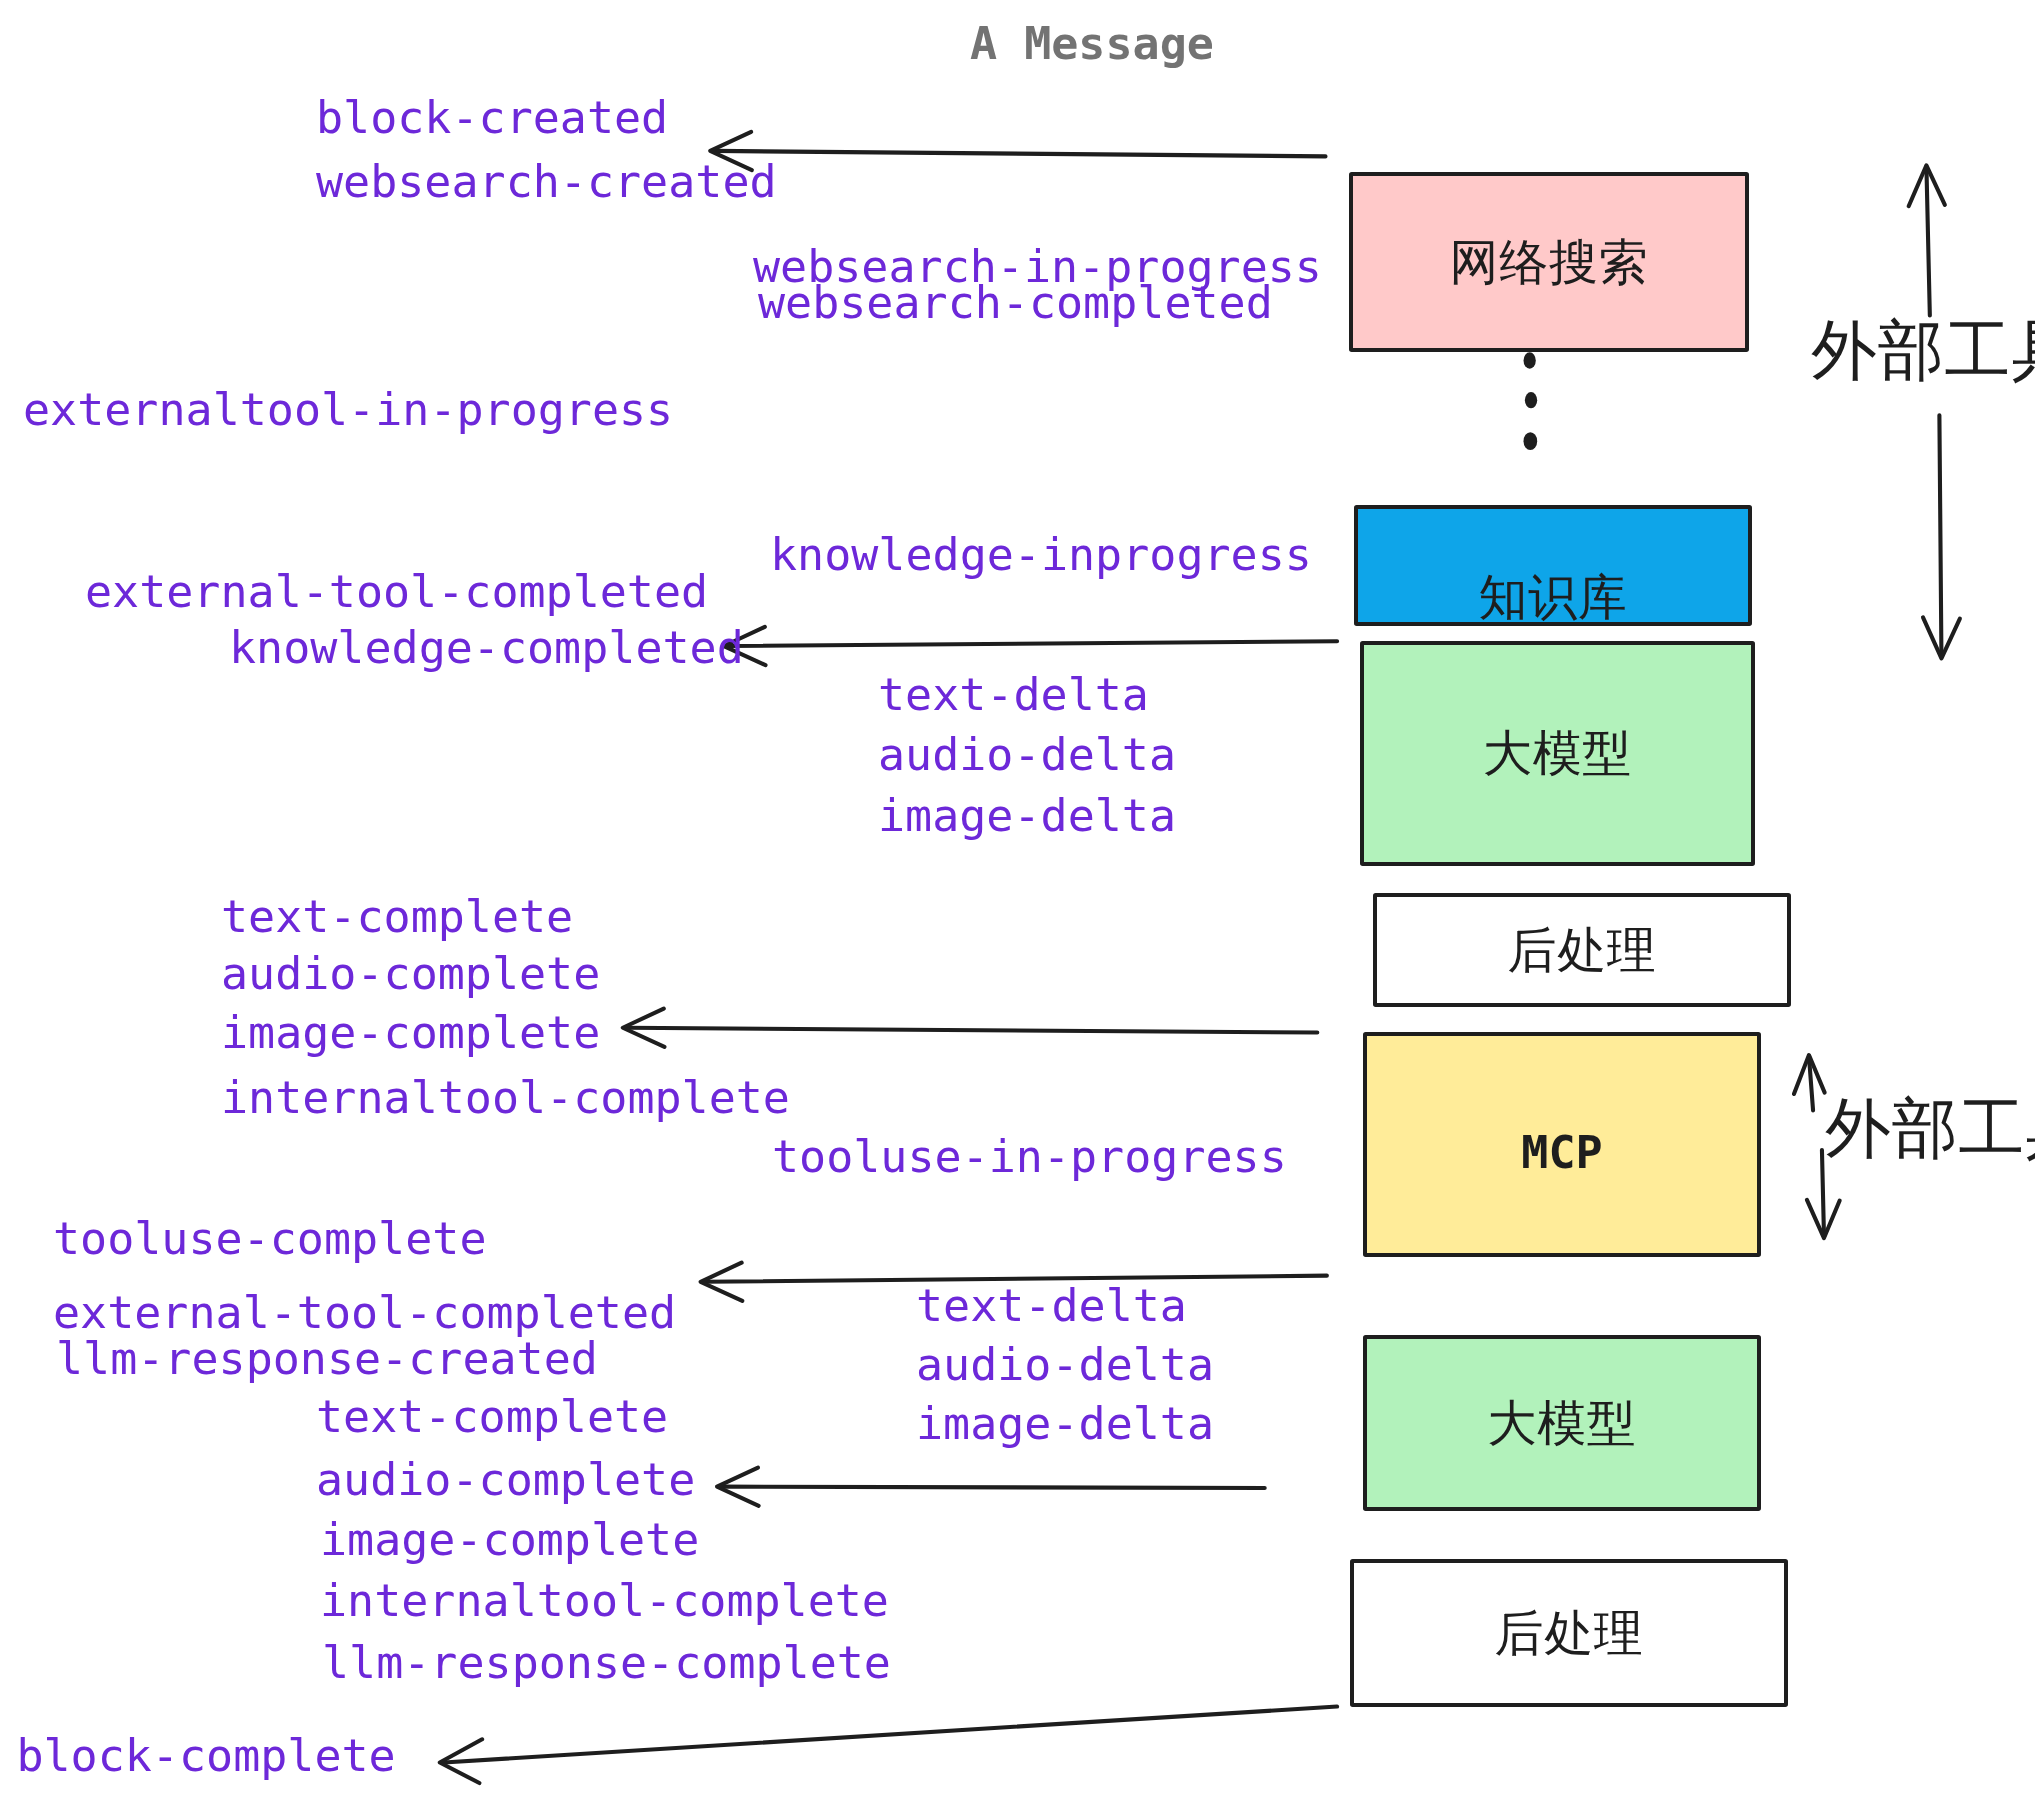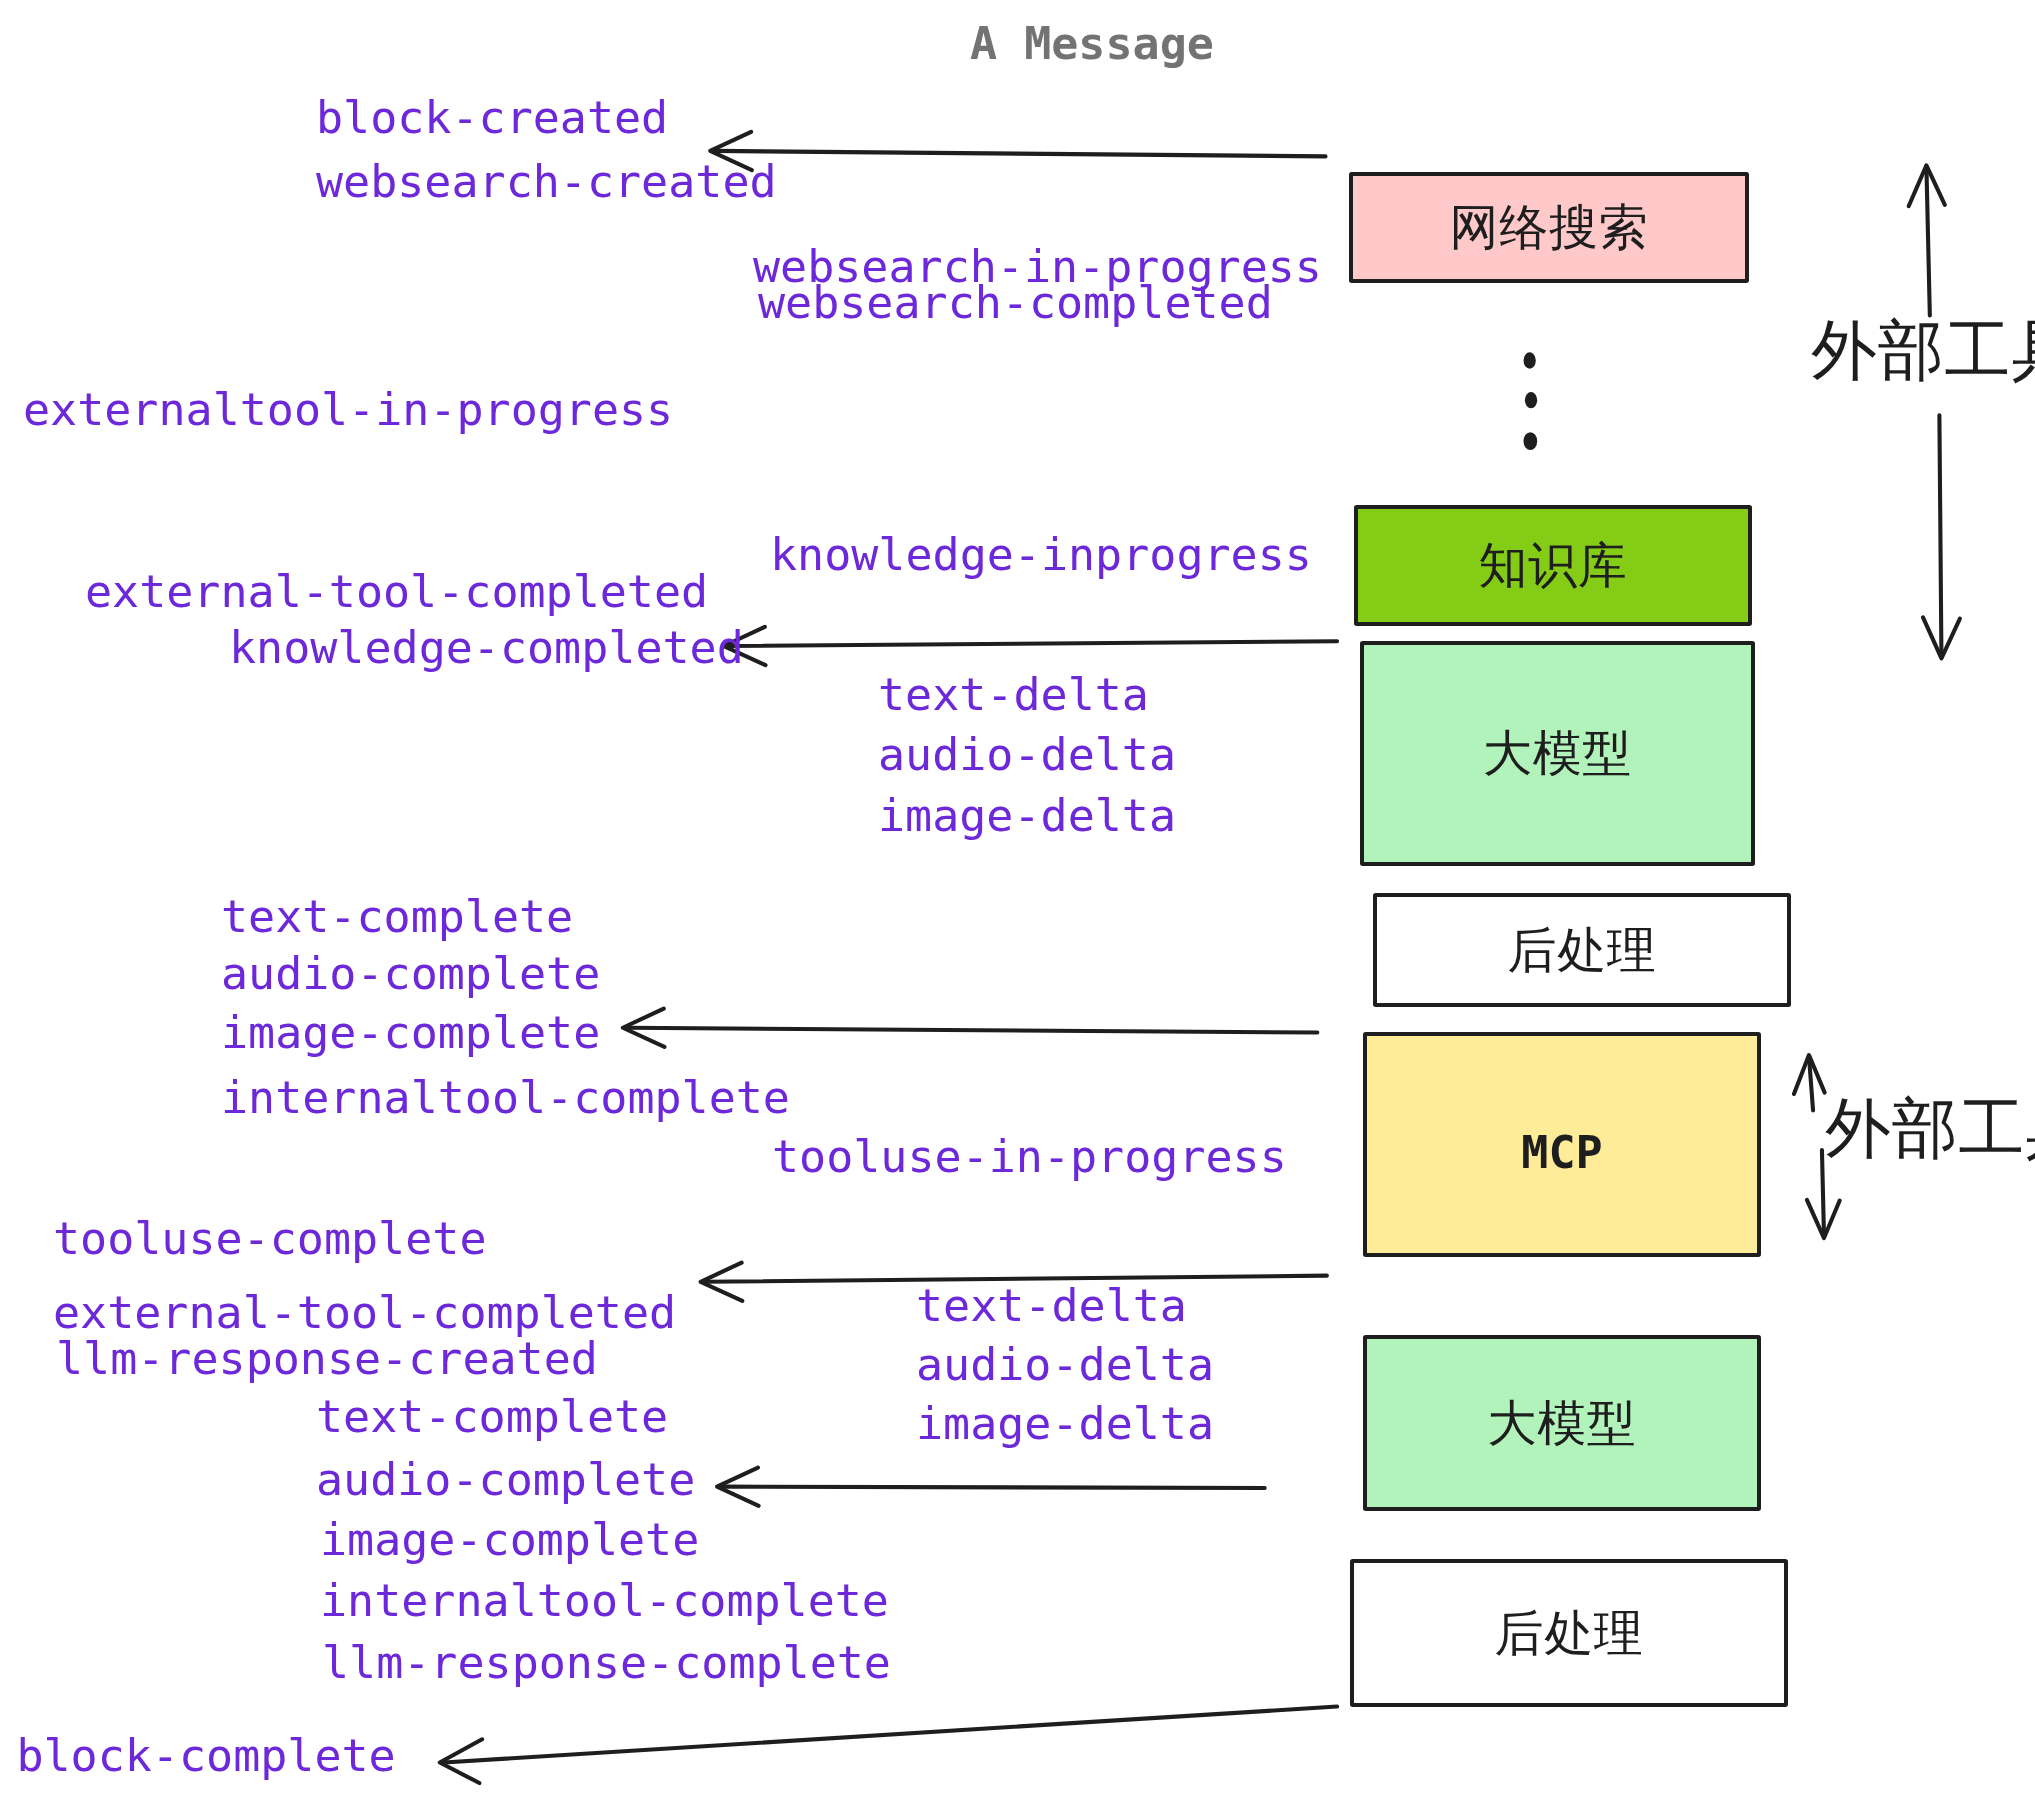--- a/index.html
+++ b/index.html
@@ -84,24 +84,24 @@
   </g>
   <g>
     <ellipse cx="2240" cy="528" rx="9" ry="12"></ellipse>
     <ellipse cx="2242" cy="586" rx="9" ry="12"></ellipse>
     <ellipse cx="2241" cy="646" rx="10" ry="13"></ellipse>
   </g>
 </svg>
 
 <div class="title">A Message</div>
 
-<div class="box" style="left: 1349px; top: 172px; width: 400px; height: 111px; background: rgb(255, 201, 201);">
+<div class="box" style="left: 1349px; top: 172px; width: 400px; height: 180px; background: rgb(255, 201, 201);">
   <span class="lbl">网络搜索</span>
 </div>
-<div class="box" style="left: 1354px; top: 505px; width: 398px; height: 121px; background: #84cc16;">
+<div class="box" style="left: 1354px; top: 505px; width: 398px; height: 121px; background: #0ea5e9; align-items: flex-end;">
   <span class="lbl">知识库</span>
 </div>
 <div class="box" style="left: 1360px; top: 641px; width: 395px; height: 225px; background: rgb(178, 242, 187);">
   <span class="lbl">大模型</span>
 </div>
 <div class="box" style="left: 1373px; top: 893px; width: 418px; height: 114px; background: rgb(255, 255, 255);">
   <span class="lbl">后处理</span>
 </div>
 <div class="box" style="left: 1363px; top: 1032px; width: 398px; height: 225px; background: rgb(255, 236, 153);">
   <span class="lbl mono">MCP</span>

